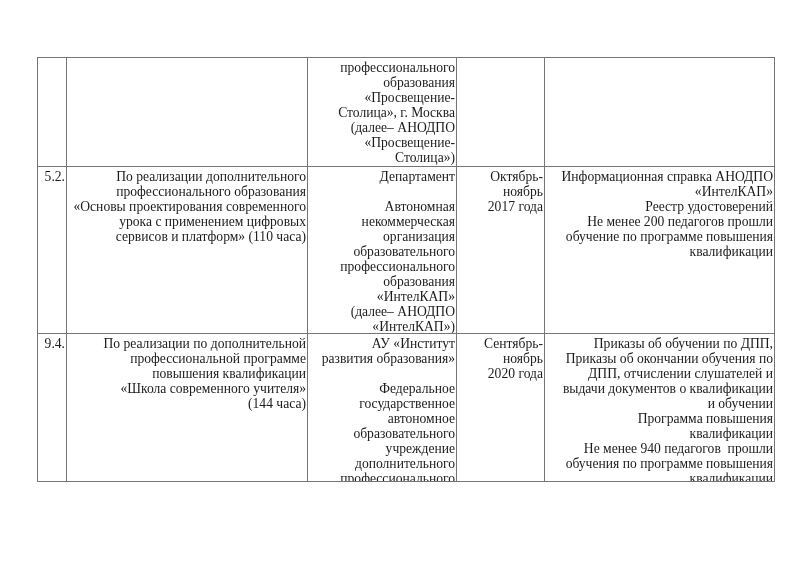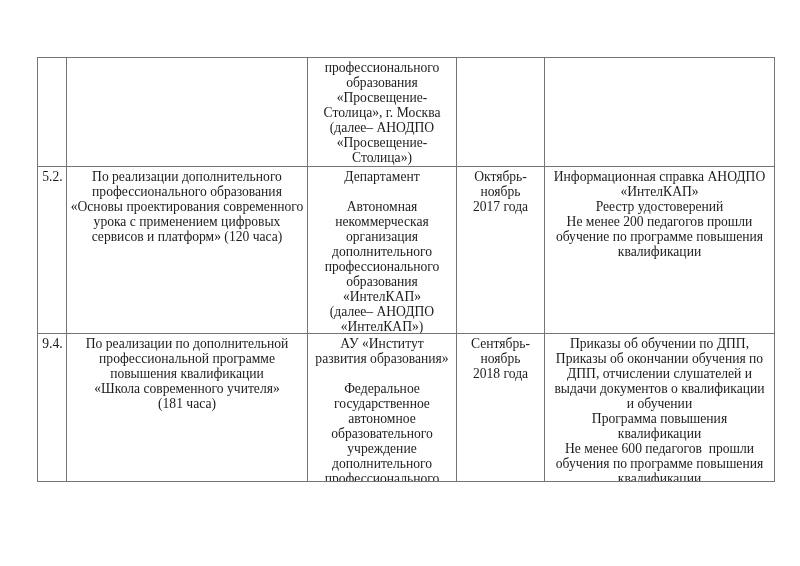--- a/index.html
+++ b/index.html
@@ -27,20 +27,21 @@
     text-align: center;
     padding: 2px 1px 0 1px;
     font-size: 13.6px;
     line-height: 15px;
   }
   .cellbox {
     overflow: hidden;
     white-space: pre-wrap;
     word-wrap: break-word;
     width: 100%;
+    text-align: right;
   }
   tr.r0 .cellbox { height: 106px; }
   tr.r1 .cellbox { height: 164px; }
   tr.r2 .cellbox { height: 145px; }
   td.col-num { text-align: center; padding-left: 2px; }
 </style>
 </head>
 <body>
 
 <table class="doc-table">
@@ -77,29 +78,29 @@
     </tr>
     <tr class="r1">
       <td class="col-num">
           <div class="cellbox">5.2.</div>
         </td>
       <td>
           <div class="cellbox">По реализации дополнительного
 профессионального образования
 «Основы проектирования современного
 урока с применением цифровых
-сервисов и платформ» (120 часа)</div>
+сервисов и платформ» (110 часа)</div>
         </td>
       <td>
           <div class="cellbox">Департамент
 
 Автономная
 некоммерческая
 организация
-дополнительного
+образовательного
 профессионального
 образования
 «ИнтелКАП»
 (далее– АНОДПО
 «ИнтелКАП»)</div>
         </td>
       <td>
           <div class="cellbox">Октябрь-
 ноябрь
 2017 года</div>
@@ -115,46 +116,46 @@
     </tr>
     <tr class="r2">
       <td class="col-num">
           <div class="cellbox">9.4.</div>
         </td>
       <td>
           <div class="cellbox">По реализации по дополнительной
 профессиональной программе
 повышения квалификации
 «Школа современного учителя»
-(181 часа)</div>
+(144 часа)</div>
         </td>
       <td>
           <div class="cellbox">АУ «Институт
 развития образования»
 
 Федеральное
 государственное
 автономное
 образовательного
 учреждение
 дополнительного
 профессионального</div>
         </td>
       <td>
           <div class="cellbox">Сентябрь-
 ноябрь
-2018 года</div>
+2020 года</div>
         </td>
       <td>
           <div class="cellbox">Приказы об обучении по ДПП,
 Приказы об окончании обучения по
 ДПП, отчислении слушателей и
 выдачи документов о квалификации
 и обучении
 Программа повышения
 квалификации
-Не менее 600 педагогов  прошли
+Не менее 940 педагогов  прошли
 обучения по программе повышения
 квалификации</div>
         </td>
     </tr>
   </tbody>
 </table>
 
 </body></html>

